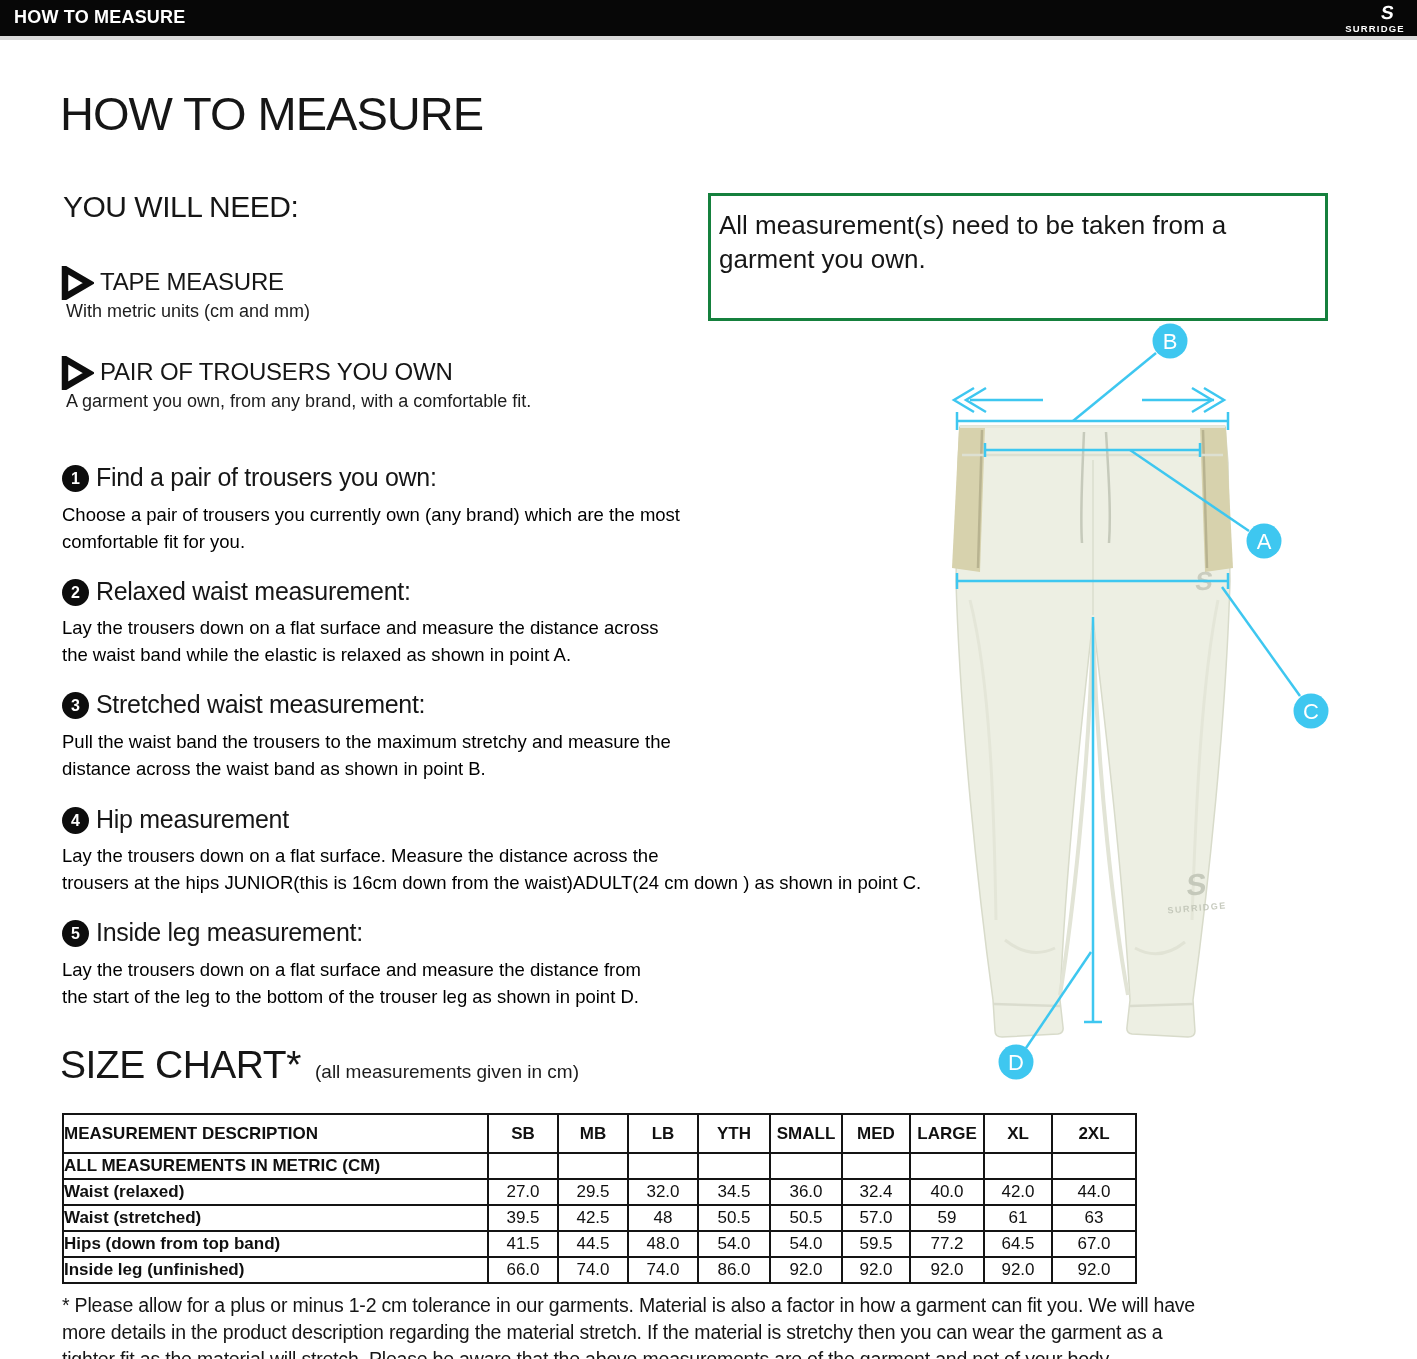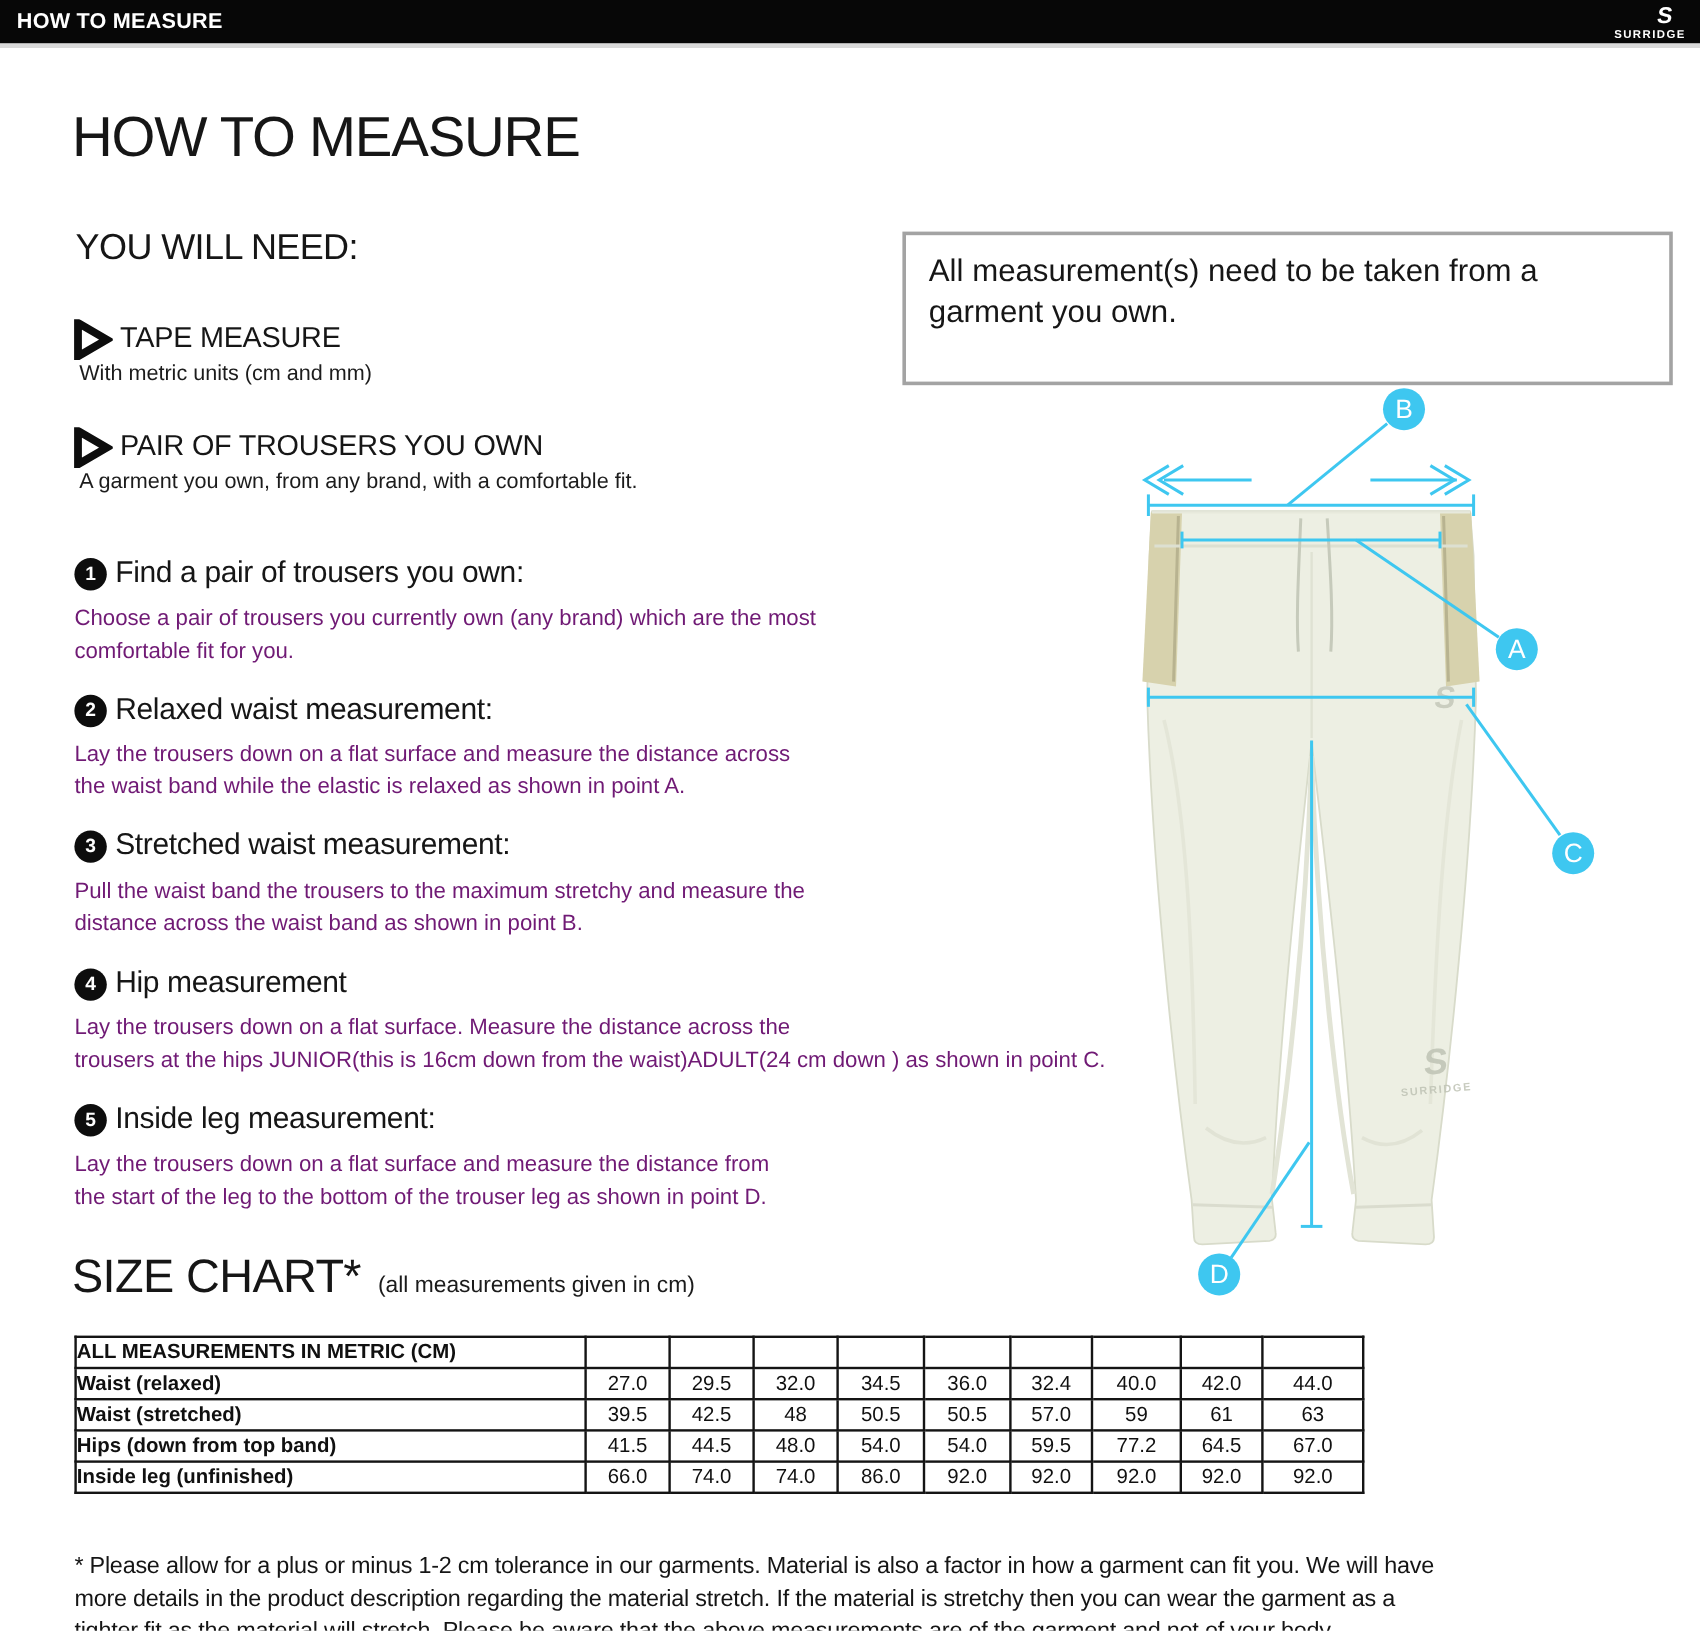--- a/index.html
+++ b/index.html
@@ -18,25 +18,25 @@
   .need-heading{left:63px;top:190px;font-size:30px;letter-spacing:-.5px;color:#161616;}
 
   .need-item-title{font-size:24px;letter-spacing:-.2px;color:#161616;}
   .need-item-desc{font-size:18px;color:#1c1c1c;}
   .tri-icon{width:34px;height:34px;}
 
   
   .step-badge{width:27px;height:27px;border-radius:50%;background:#0d0d0d;color:#fff;
               font-size:16px;font-weight:700;text-align:center;line-height:27px;}
   .step-title{font-size:25px;letter-spacing:-.3px;color:#161616;}
-  .step-body{font-size:18.5px;line-height:27px;color:#701a75;white-space:pre-line;}
-
-  
-  .notice-box{left:752px;top:193px;width:598px;height:98px;border:3px solid #a3a3a3;
-              padding:12px 19px;box-sizing:content-box;}
+  .step-body{font-size:18.5px;line-height:27px;color:#000000;white-space:pre-line;}
+
+  
+  .notice-box{left:708px;top:193px;width:598px;height:98px;border:3px solid #15803d;
+              padding:12px 8px;box-sizing:content-box;}
   .notice-text{font-size:26px;line-height:34px;color:#161616;white-space:pre-line;}
 
   
   .size-chart-title{left:60px;top:1043px;font-size:39px;letter-spacing:-.5px;color:#161616;}
   .size-chart-sub{left:315px;top:1061px;font-size:19px;color:#1b1b1b;}
 
   table.size-table{left:62px;top:1113px;border-collapse:collapse;table-layout:fixed;
                    width:1073px;position:absolute;}
   table.size-table td{border:2px solid #141414;padding:0;vertical-align:middle;
                       font-size:17px;color:#101010;overflow:hidden;white-space:nowrap;}
@@ -213,20 +213,32 @@
       <col style="width:70px">
       <col style="width:70px">
     <col style="width:72px">
       <col style="width:72px">
       <col style="width:68px">
       <col style="width:74px">
     <col style="width:68px">
       <col style="width:84px">
   </colgroup>
   <tbody>
+      <tr>
+    <td class="th-desc">MEASUREMENT DESCRIPTION</td>
+    <td class="th-size">SB</td>
+    <td class="th-size">MB</td>
+    <td class="th-size">LB</td>
+    <td class="th-size">YTH</td>
+    <td class="th-size">SMALL</td>
+    <td class="th-size">MED</td>
+    <td class="th-size">LARGE</td>
+    <td class="th-size">XL</td>
+    <td class="th-size">2XL</td>
+  </tr>
   <tr>
     <td class="metric-note">ALL MEASUREMENTS IN METRIC (CM)</td>
     <td class="val"></td>
         <td class="val"></td>
     <td class="val"></td>
         <td class="val"></td>
     <td class="val"></td>
         <td class="val"></td>
     <td class="val"></td>
         <td class="val"></td>

